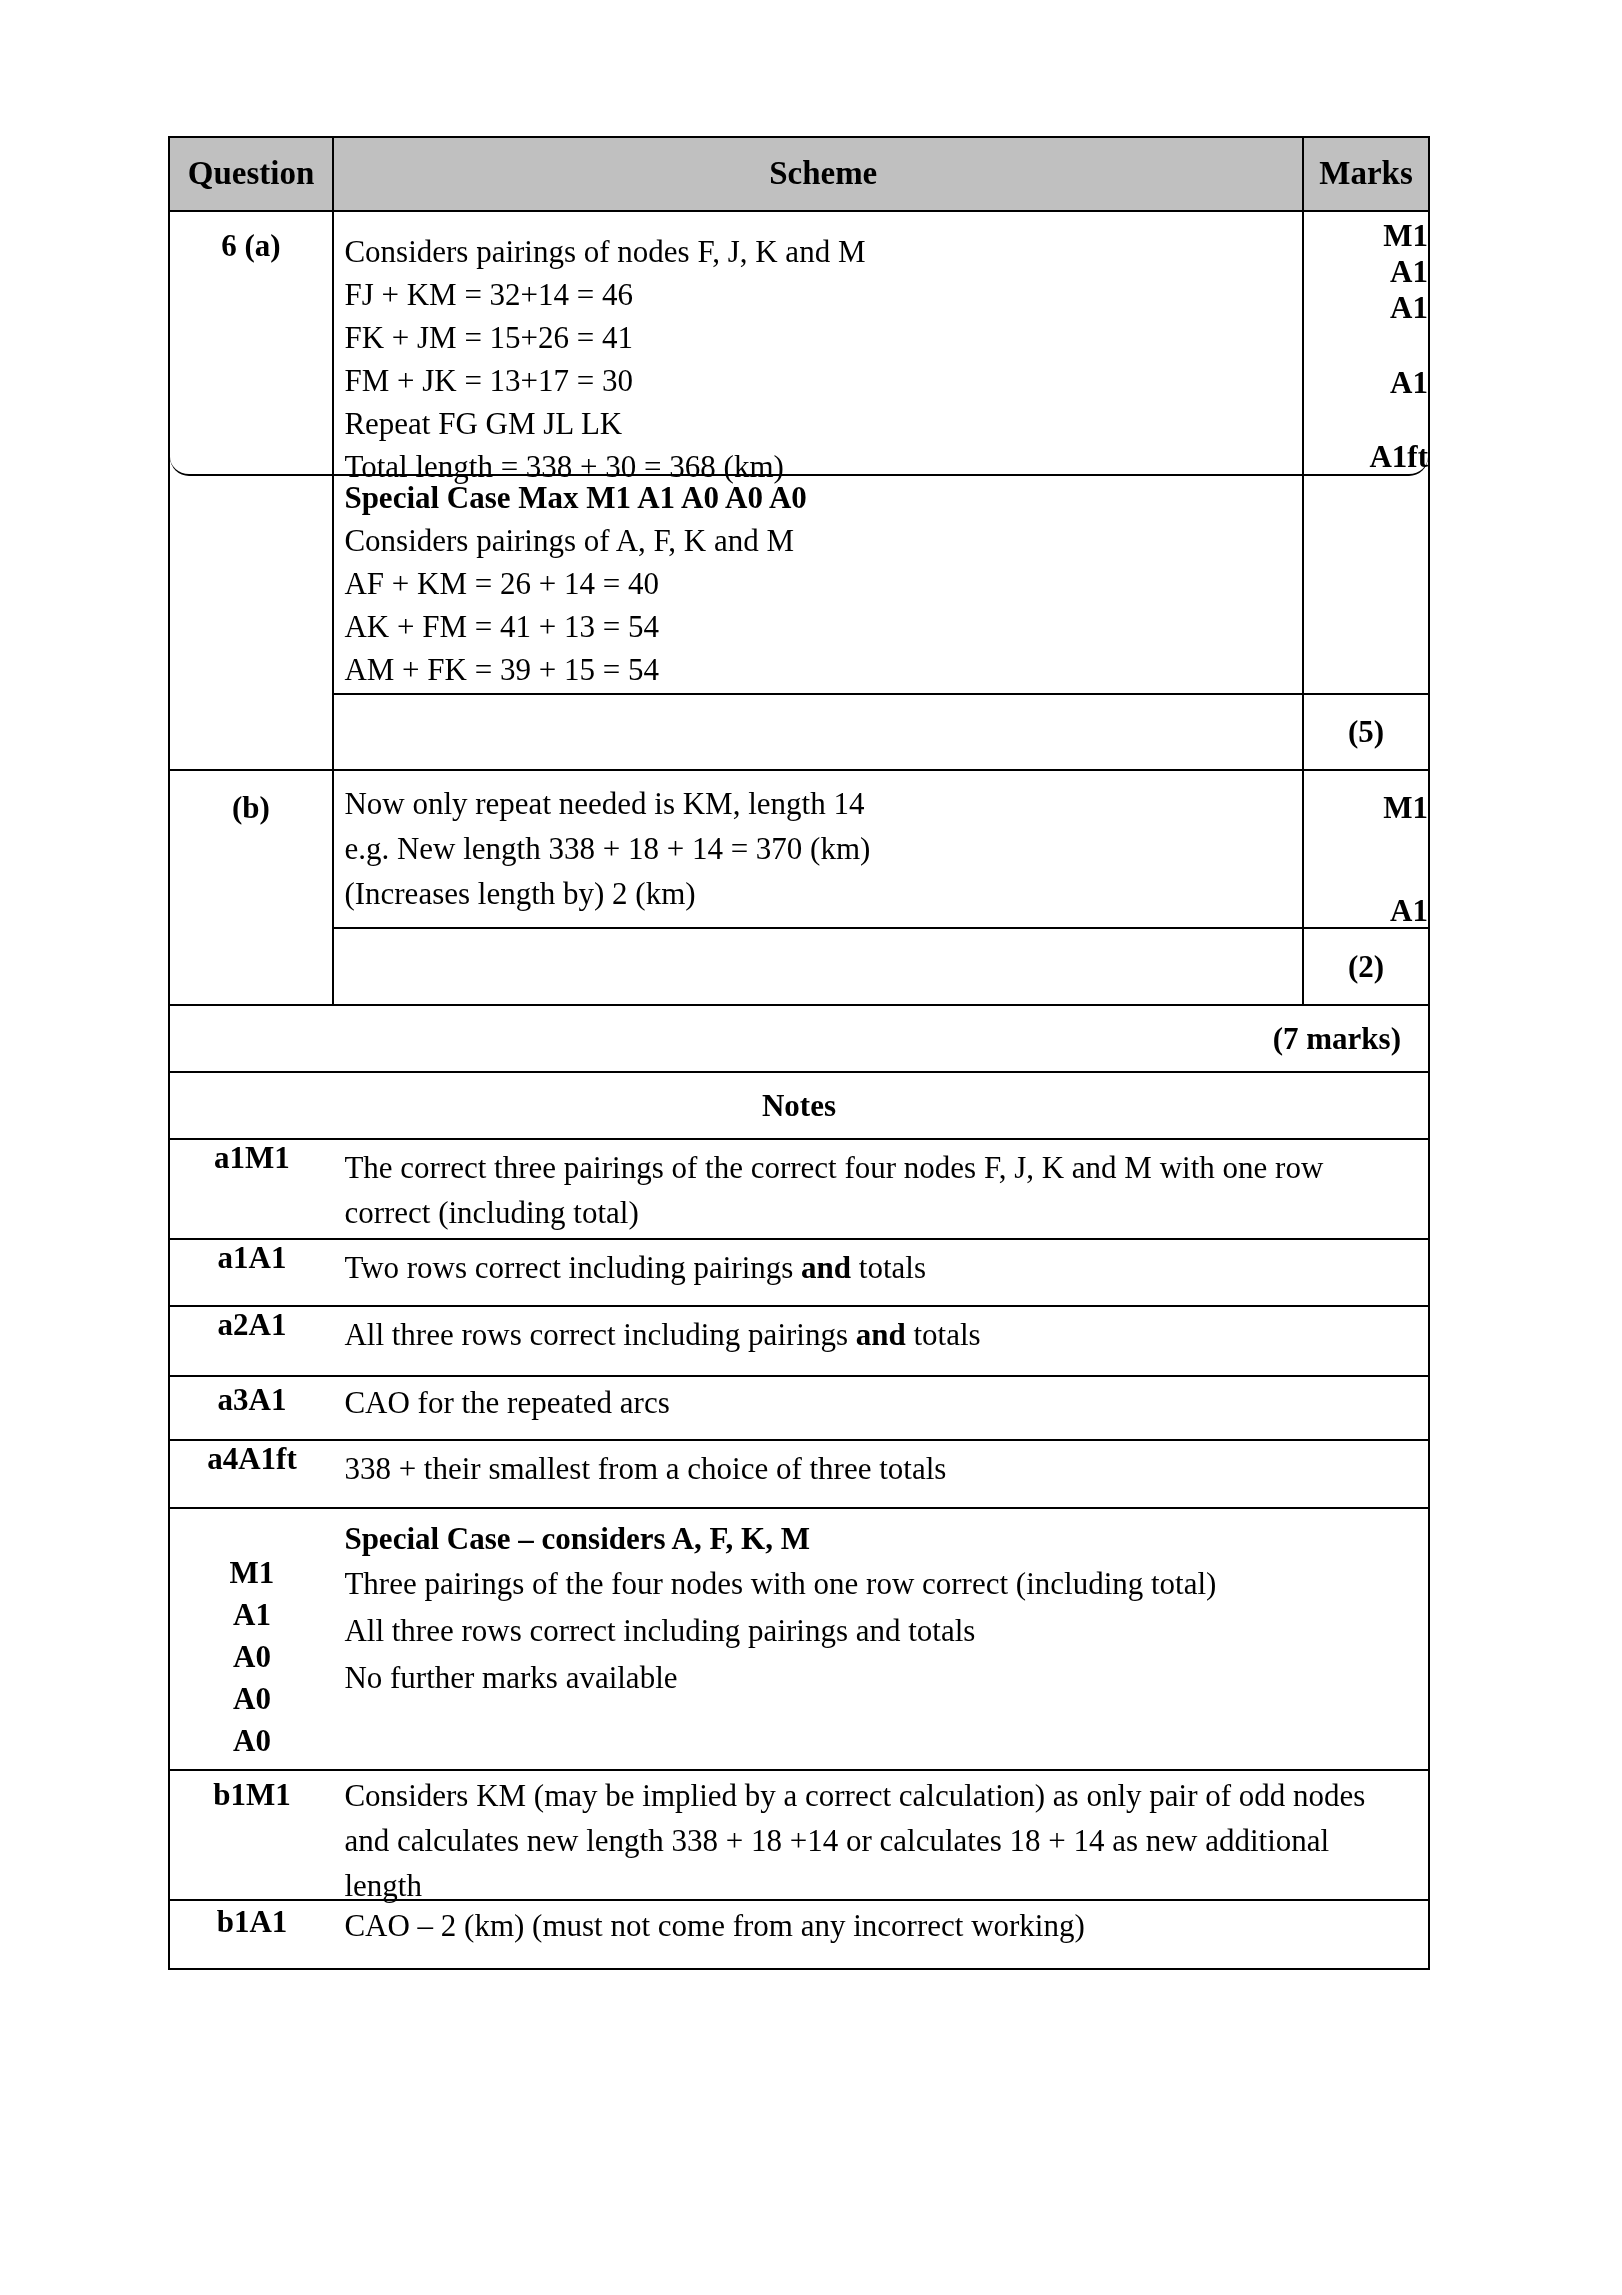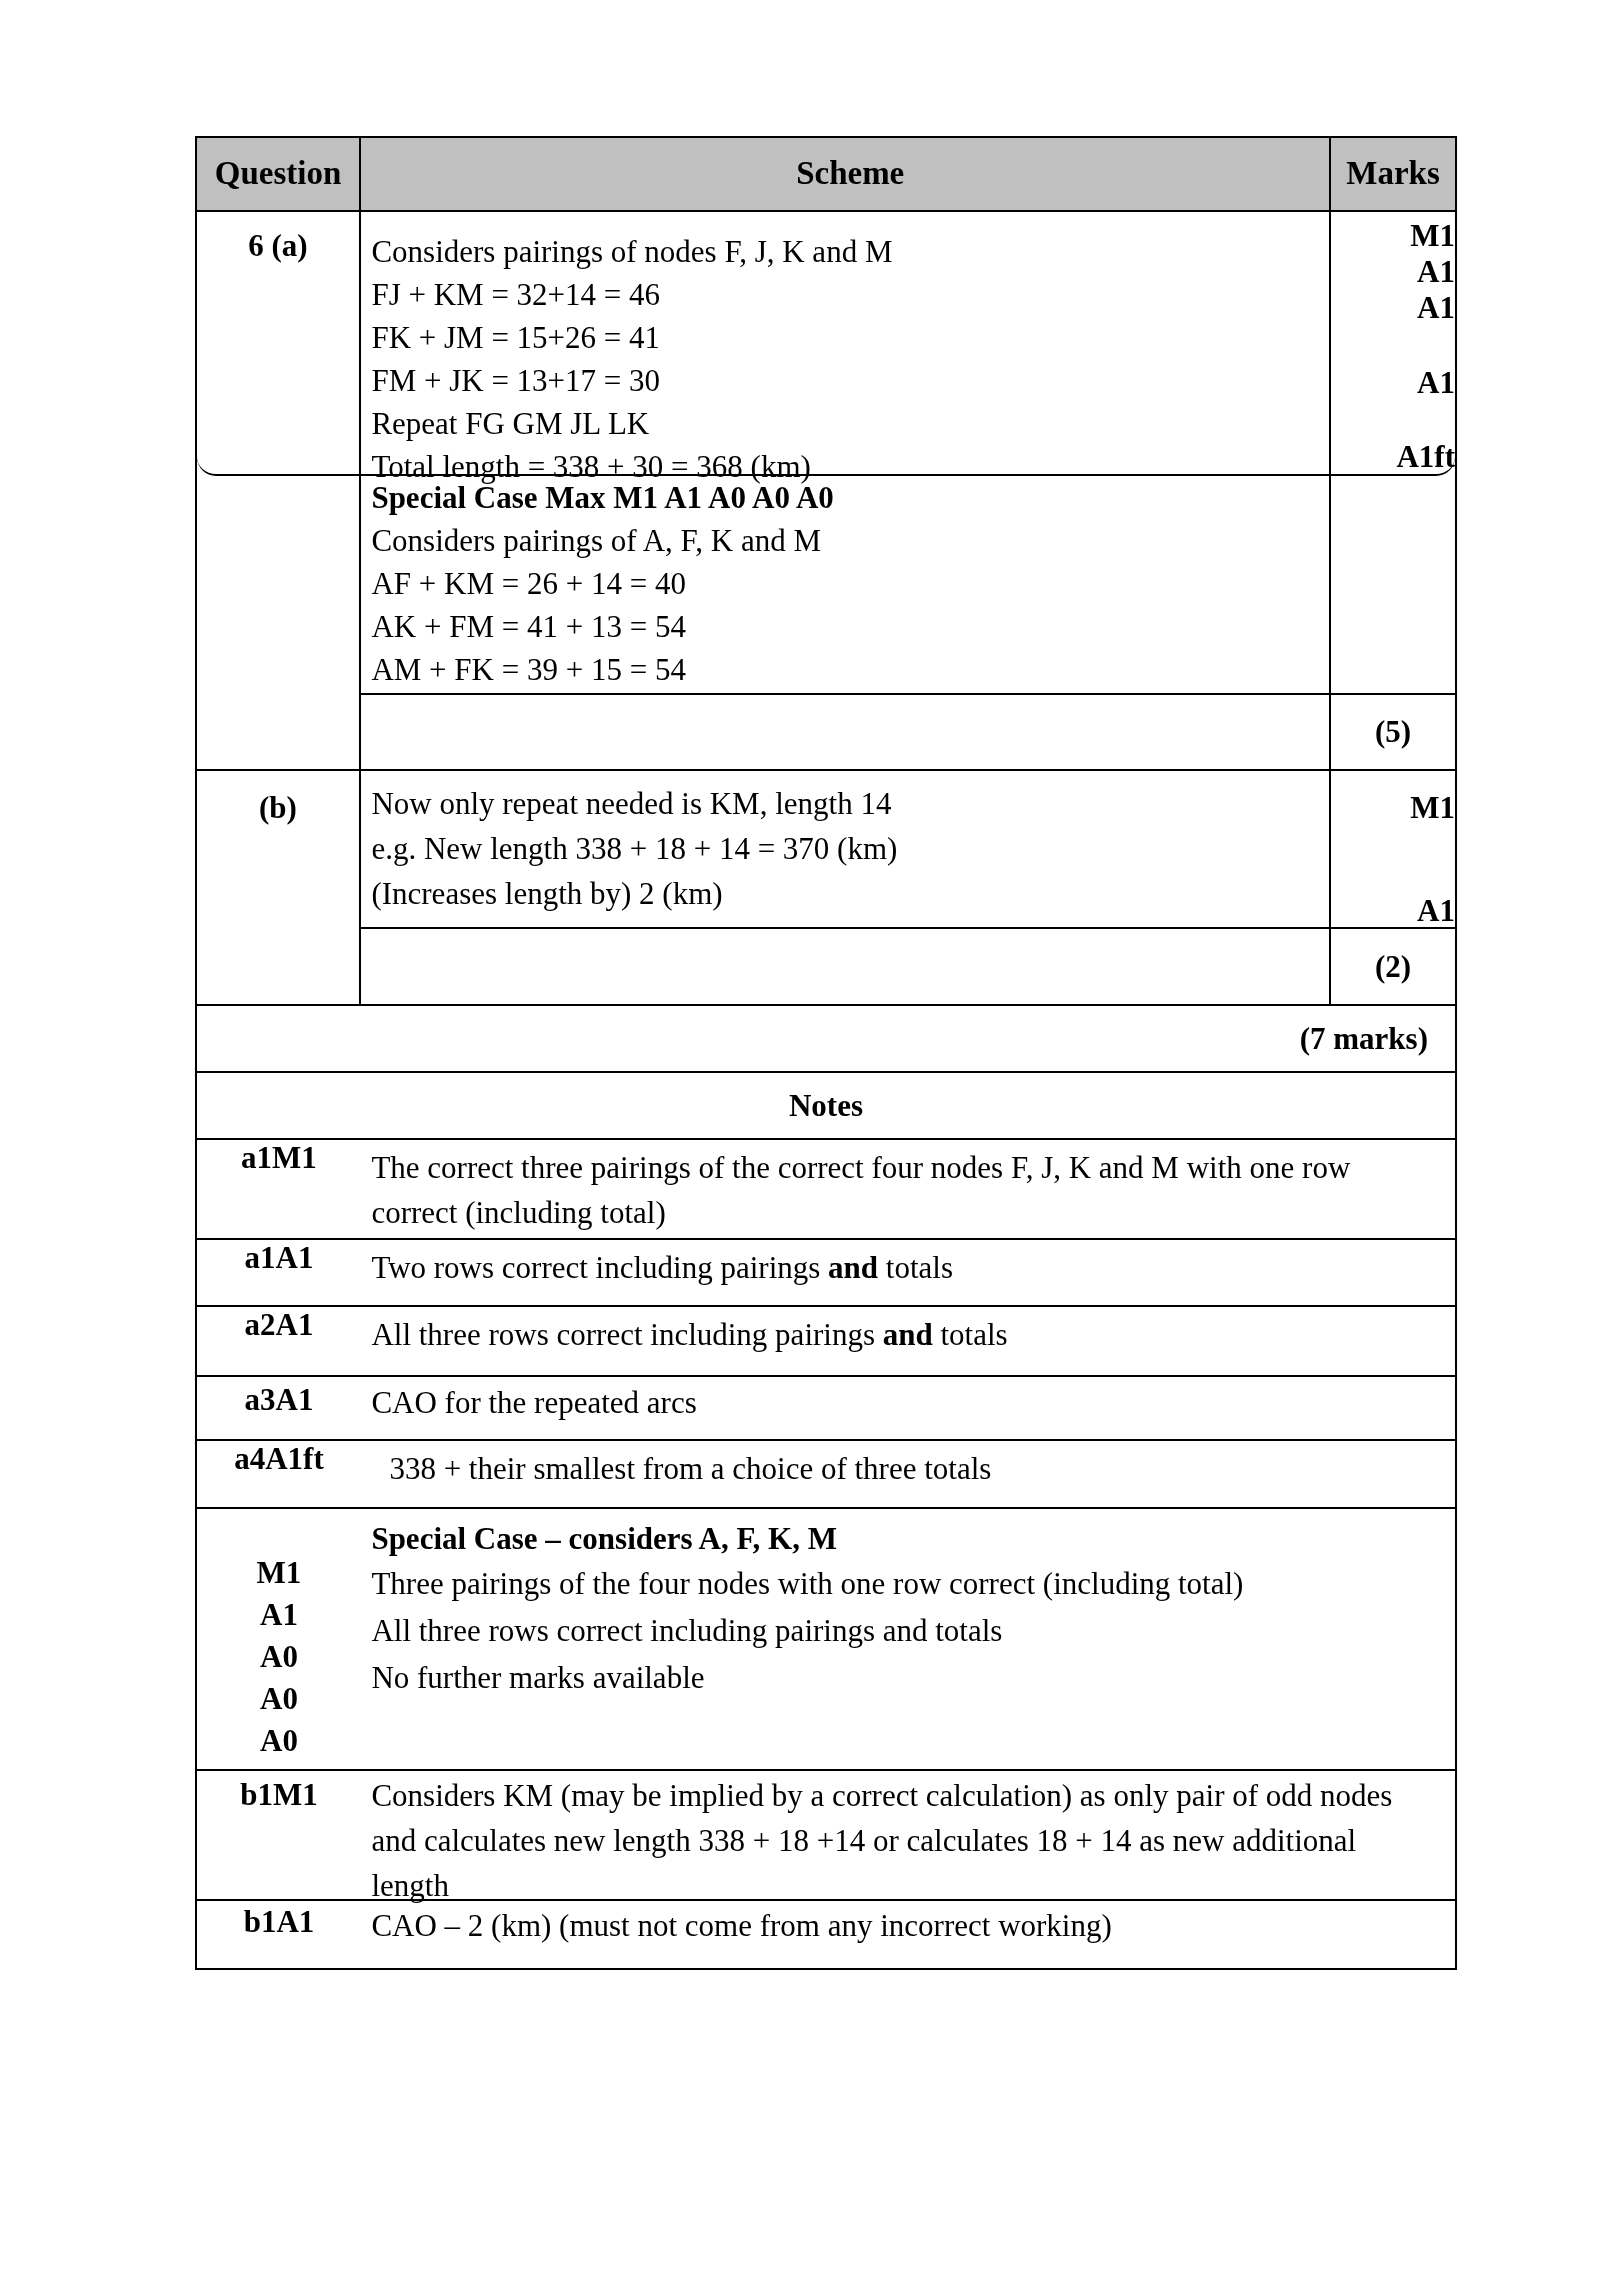--- a/index.html
+++ b/index.html
@@ -1,21 +1,21 @@
 <!DOCTYPE html>
 <html style="font-size:12px"><head>
 <meta charset="utf-8">
 <style>
   html,body{margin:0;padding:0;}
   body{
     width:1622px;height:2295px;background:#ffffff;position:relative;
     font-family:"Liberation Serif", serif;color:#000;
   }
   .ms-table{
-    position:absolute;left:195px;top:136px;width:1262px;
+    position:absolute;left:168px;top:136px;width:1262px;
     border:2.2px solid #000;box-sizing:border-box;
     font-size:31px;line-height:1.15;
     display:flex;flex-direction:column;
   }
   .row{display:flex;box-sizing:border-box;}
   .bb{border-bottom:2.2px solid #000;}
   .qcell{width:164px;box-sizing:border-box;border-right:2.2px solid #000;
          text-align:center;font-weight:bold;flex-shrink:0;}
   .scell{flex:1;box-sizing:border-box;border-right:2.2px solid #000;
          padding-left:10.4px;}
@@ -131,21 +131,21 @@
   <div class="nrow" style="height:70px;">
     <div class="nlabel">a2A1</div>
     <div class="ntext"><span>All three rows correct including pairings </span><span class="bold">and</span><span> totals</span></div>
   </div>
 
   <div class="nrow" style="height:64px;">
     <div class="nlabel" style="padding-top:4.5px;">a3A1</div>
     <div class="ntext" style="padding-top:3px;">CAO for the repeated arcs</div>
   </div>
 
-  <div class="nrow" style="height:68px;gap:18px;">
+  <div class="nrow" style="height:68px;">
     <div class="nlabel">a4A1ft</div>
     <div class="ntext">338 + their smallest from a choice of three totals</div>
   </div>
 
   <div class="nrow" style="height:262px;">
     <div class="nlabel" style="padding-top:43px;line-height:42px;">
       <div>M1</div>
       <div>A1</div>
       <div>A0</div>
       <div>A0</div>

